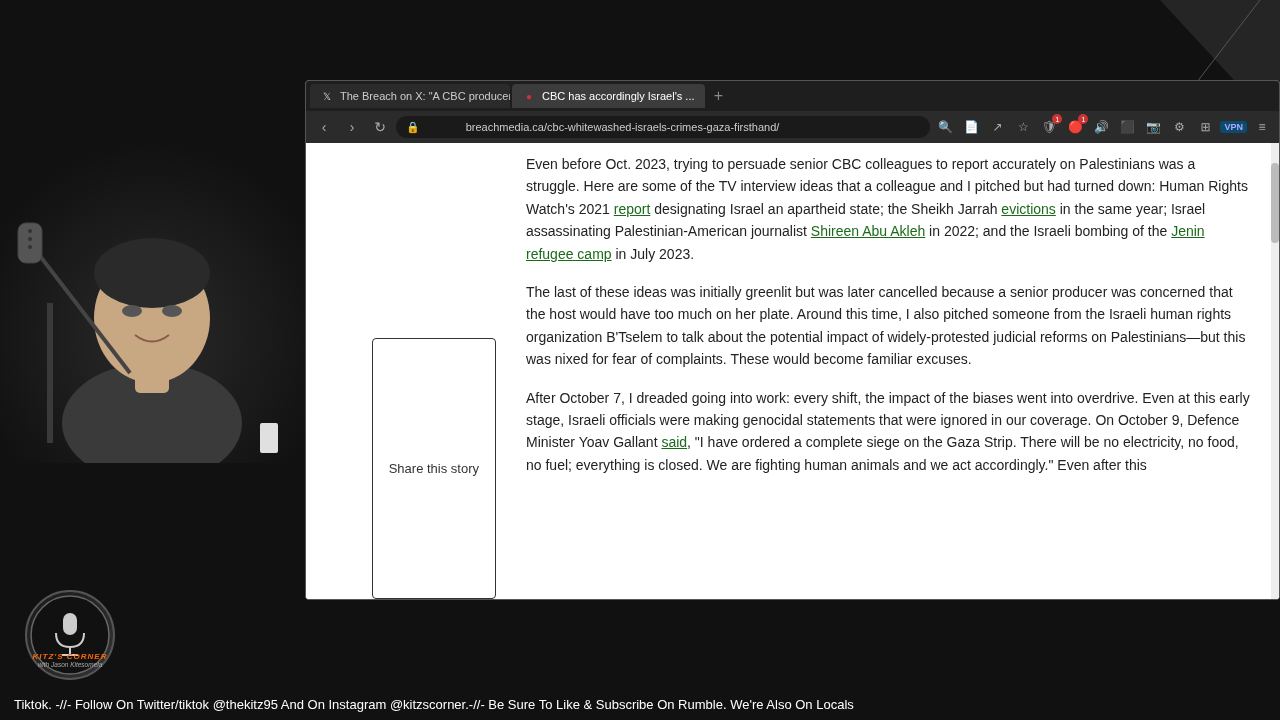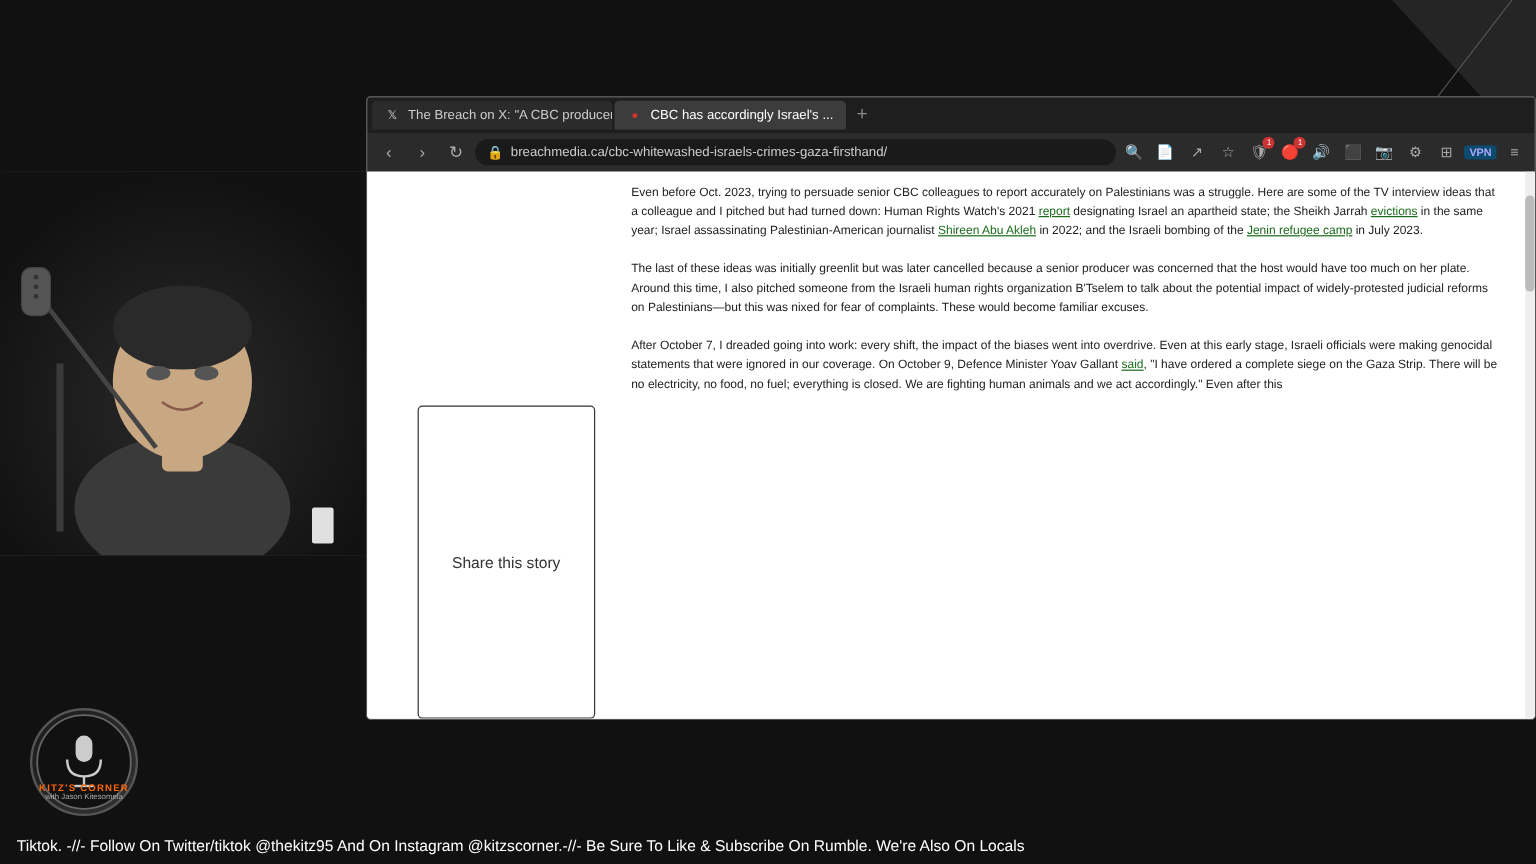--- a/index.html
+++ b/index.html
@@ -173,34 +173,34 @@
       padding-top: 195px;
       padding-right: 10px;
     }
 
     .share-btn {
       display: inline-flex;
       align-items: center;
       justify-content: center;
       border: 1.5px solid #333;
       border-radius: 4px;
-      padding: 8px 28px;
+      padding: 8px 16px;
       font-size: 13px;
       font-weight: 500;
       color: #333;
       background: #fff;
       cursor: pointer;
       white-space: nowrap;
     }
 
     .article-content {
       flex: 1;
       padding: 10px 20px 10px 20px;
       overflow-y: auto;
-      font-size: 10px;
+      font-size: 14px;
       line-height: 1.6;
       color: #222;
     }
 
     .article-content p {
       margin-bottom: 16px;
     }
 
     .article-content a {
       color: #1a6a1a;
@@ -315,21 +315,21 @@
       </div>
       <div class="tab-new">+</div>
     </div>
 
     <div class="nav-bar">
       <div class="nav-btn">‹</div>
       <div class="nav-btn">›</div>
       <div class="nav-btn">↻</div>
       <div class="address-bar">
         <span style="color:#aaa;">🔒</span>
-        <span style="flex:1;">breachmedia.ca/cbc-whitewashed-israels-crimes-gaza-firsthand/</span>
+        <span style="flex:1;margin-left:40px;">breachmedia.ca/cbc-whitewashed-israels-crimes-gaza-firsthand/</span>
       </div>
       <div class="nav-icons-right">
         <div class="nav-icon-btn">🔍</div>
         <div class="nav-icon-btn">📄</div>
         <div class="nav-icon-btn">↗</div>
         <div class="nav-icon-btn">☆</div>
         <div class="nav-icon-btn" style="position:relative;">
           🛡
           <span style="position:absolute;top:-2px;right:-2px;background:#cc3333;color:white;font-size:7px;border-radius:50%;width:10px;height:10px;display:flex;align-items:center;justify-content:center;">1</span>
         </div>
@@ -418,21 +418,21 @@
 <div class="logo-area">
   <div class="logo-circle">
     <svg width="80" height="80">
       <circle cx="40" cy="40" r="39" fill="#111" stroke="#666" stroke-width="1.5"></circle>
 
       <rect x="33" y="18" width="14" height="22" rx="7" fill="#ccc"></rect>
       <path d="M 26 38 Q 26 52 40 52 Q 54 52 54 38" stroke="#ccc" stroke-width="2" fill="none"></path>
       <line x1="40" y1="52" x2="40" y2="60" stroke="#ccc" stroke-width="2"></line>
       <line x1="32" y1="60" x2="48" y2="60" stroke="#ccc" stroke-width="2"></line>
     </svg>
-    <div style="position:absolute;bottom:10px;text-align:center;">
+    <div style="position:absolute;bottom:10px;text-align:center;font-style:italic;">
       <div style="font-size:8px;color:#ff6600;font-weight:900;font-family:Arial;letter-spacing:1px;">KITZ'S CORNER</div>
       <div style="font-size:6.5px;color:#aaa;font-family:Arial;">with Jason Kitesomela</div>
     </div>
   </div>
 </div>
 
 <div class="ticker-bar">
   <div class="ticker-text">Tiktok. -//- Follow On Twitter/tiktok @thekitz95 And On Instagram @kitzscorner.-//- Be Sure To Like &amp; Subscribe On Rumble. We're Also On Locals</div>
 </div>
 

